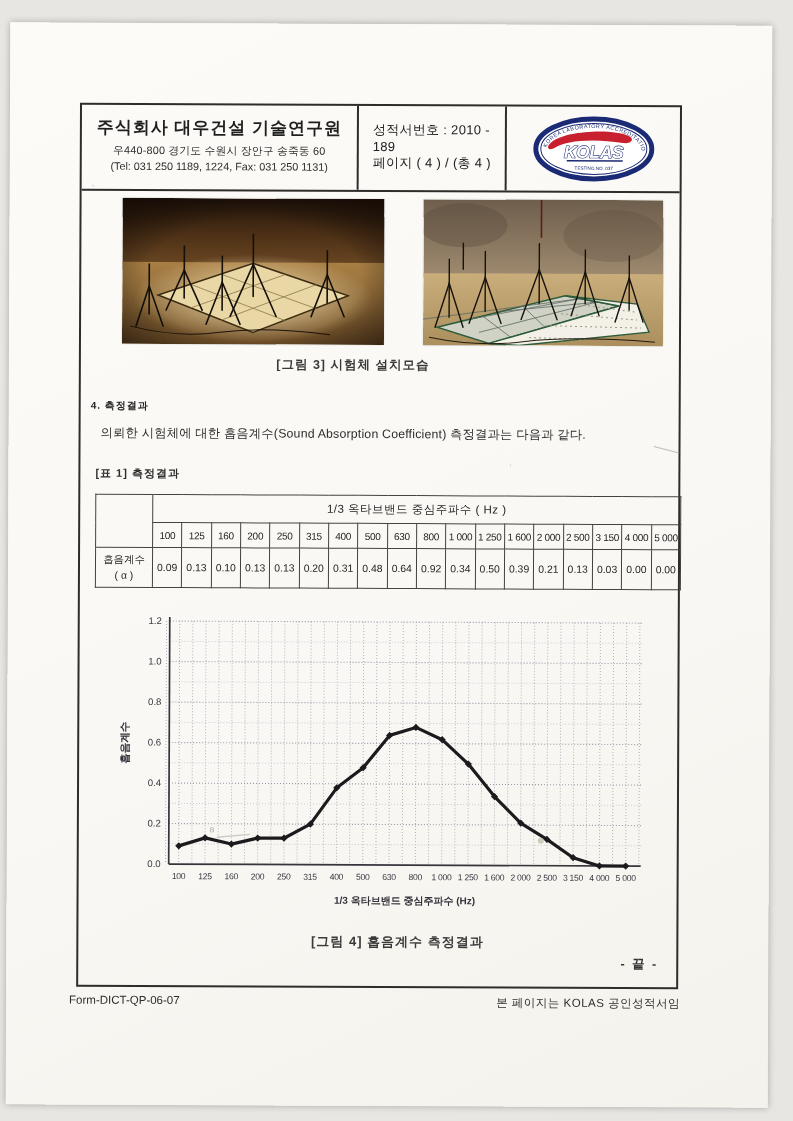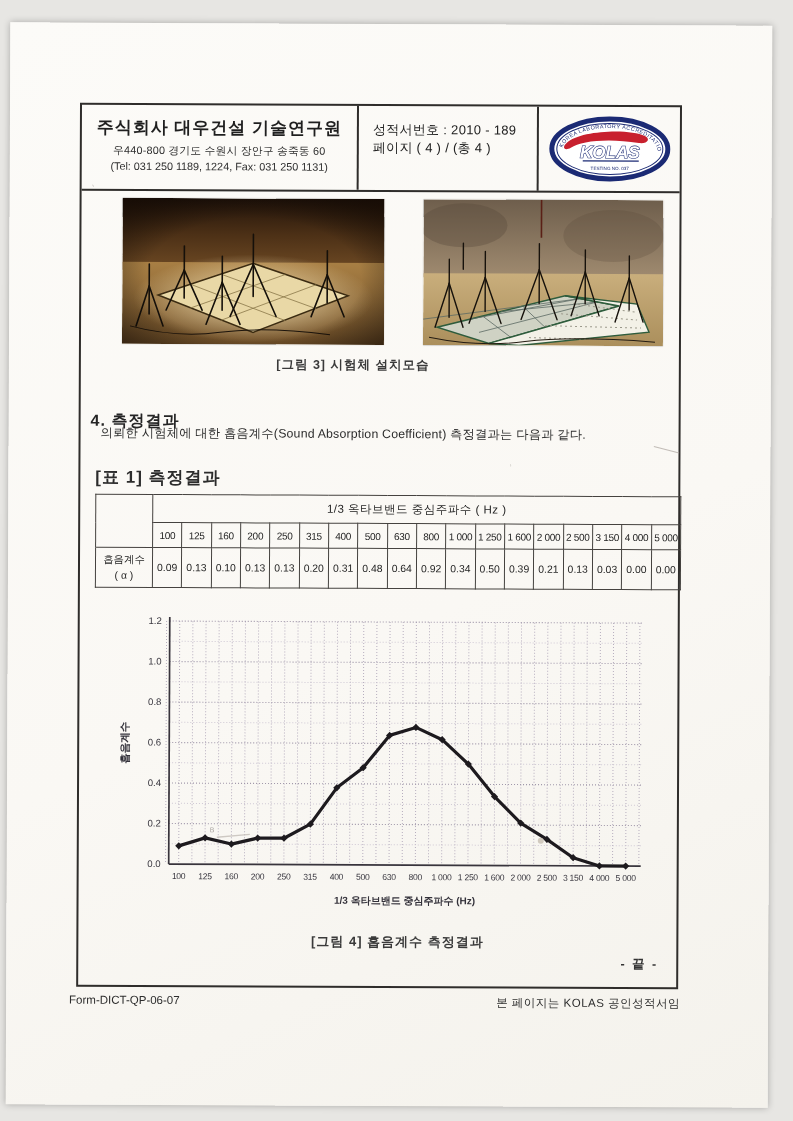--- a/index.html
+++ b/index.html
@@ -19,35 +19,35 @@
     position:absolute;left:70px;top:80px;width:602px;height:884px;
     border:2px solid #2f2d2b;box-sizing:border-box;
   }
   
   .hdr{display:flex;height:84px;border-bottom:2px solid #2f2d2b;}
   .hdr-cell{box-sizing:border-box;}
   .c-company{width:277px;border-right:2px solid #2f2d2b;text-align:center;padding-top:11px;}
   .company-name{font-size:17px;font-weight:bold;letter-spacing:1px;color:#1f1f1f;}
   .company-addr{font-size:10.8px;margin-top:5px;color:#2e2e2e;letter-spacing:.2px;}
   .company-tel{font-size:10.8px;margin-top:2px;color:#2e2e2e;}
-  .c-report{width:180px;border-right:2px solid #2f2d2b;padding:15px 8px 0 14px;font-size:13px;color:#222;}
+  .c-report{width:148px;border-right:2px solid #2f2d2b;padding:15px 8px 0 14px;font-size:13px;color:#222;}
   .report-line{letter-spacing:.3px;}
   .page-line{letter-spacing:.3px;}
   .c-logo{flex:1;display:flex;align-items:center;justify-content:center;}
   
   .photo{position:absolute;top:93px;height:146px;overflow:hidden;box-shadow:0 0 1px rgba(0,0,0,.4);}
   #photo1{left:41px;width:262px;}
   #photo2{left:342px;width:240px;}
   .fig-caption{position:absolute;font-size:12.5px;font-weight:bold;color:#3a3a3a;letter-spacing:1px;}
   #cap3{top:251px;left:112px;width:320px;text-align:center;}
   #cap4{top:827px;left:159px;width:320px;text-align:center;font-size:13px;}
   
-  .sec-heading{position:absolute;top:306px;left:10px;font-size:16px;font-weight:bold;color:#252525;letter-spacing:1px;}
+  .sec-heading{position:absolute;top:294px;left:10px;font-size:10px;font-weight:bold;color:#252525;letter-spacing:1px;}
   .sec-body{position:absolute;top:320px;left:20px;font-size:12.3px;color:#2c2c2c;letter-spacing:.2px;}
-  .tbl-caption{position:absolute;top:361px;left:15px;font-size:17px;font-weight:bold;color:#2c2c2c;letter-spacing:1px;}
+  .tbl-caption{position:absolute;top:361px;left:15px;font-size:11px;font-weight:bold;color:#2c2c2c;letter-spacing:1px;}
   
   table.meas{
     position:absolute;top:389px;left:15px;width:585px;
     border-collapse:collapse;table-layout:fixed;
   }
   table.meas td,table.meas th{
     border:1.3px solid #45423f;text-align:center;vertical-align:middle;
     padding:0;color:#242424;font-weight:normal;
   }
   td.group-hd{height:27px;font-size:11.5px;letter-spacing:.5px;}

